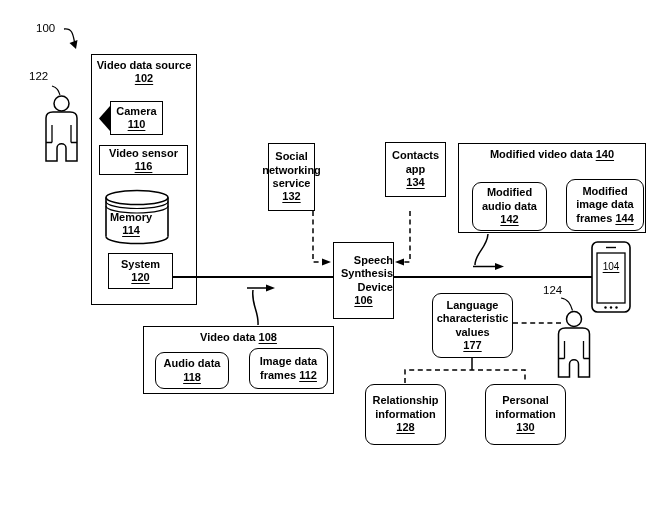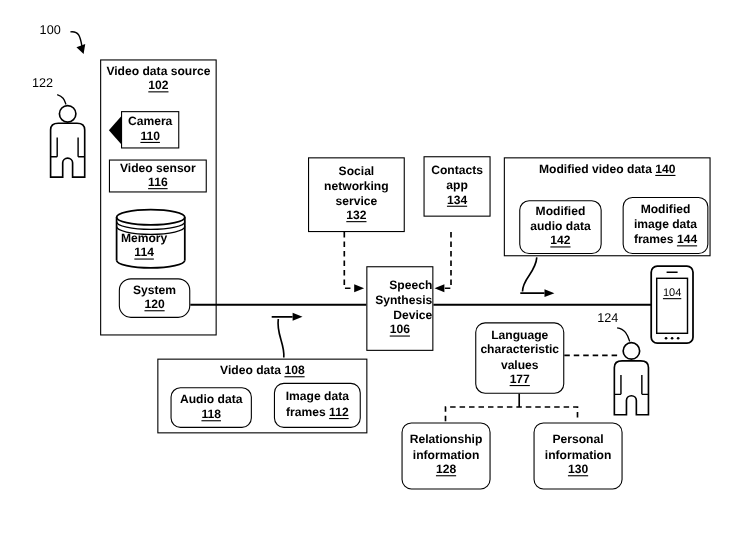--- a/index.html
+++ b/index.html
@@ -106,26 +106,26 @@
   <div class="box" style="left:99px;top:145px;width:89px;height:30px;">
     <div>Video sensor</div>
     <div class="u">116</div>
   </div>
 
   <div class="box" style="left:106px;top:207px;width:50px;height:34px;border:none;">
     <div>Memory</div>
     <div class="u">114</div>
   </div>
 
-  <div class="box" style="left:108px;top:253px;width:65px;height:36px;border-radius:11px;">
+  <div class="box" style="left:108px;top:253px;width:65px;height:36px;">
     <div>System</div>
     <div class="u">120</div>
   </div>
 
-  <div class="box" style="left:280px;top:143px;width:88px;height:68px;">
+  <div class="box" style="left:268px;top:143px;width:47px;height:68px;">
     <div>Social networking service</div>
     <div class="u">132</div>
   </div>
 
   <div class="box" style="left:385px;top:142px;width:61px;height:55px;">
     <div>Contacts app</div>
     <div class="u">134</div>
   </div>
 
   <div class="box" style="left:333px;top:242px;width:61px;height:77px;text-align:right;">

